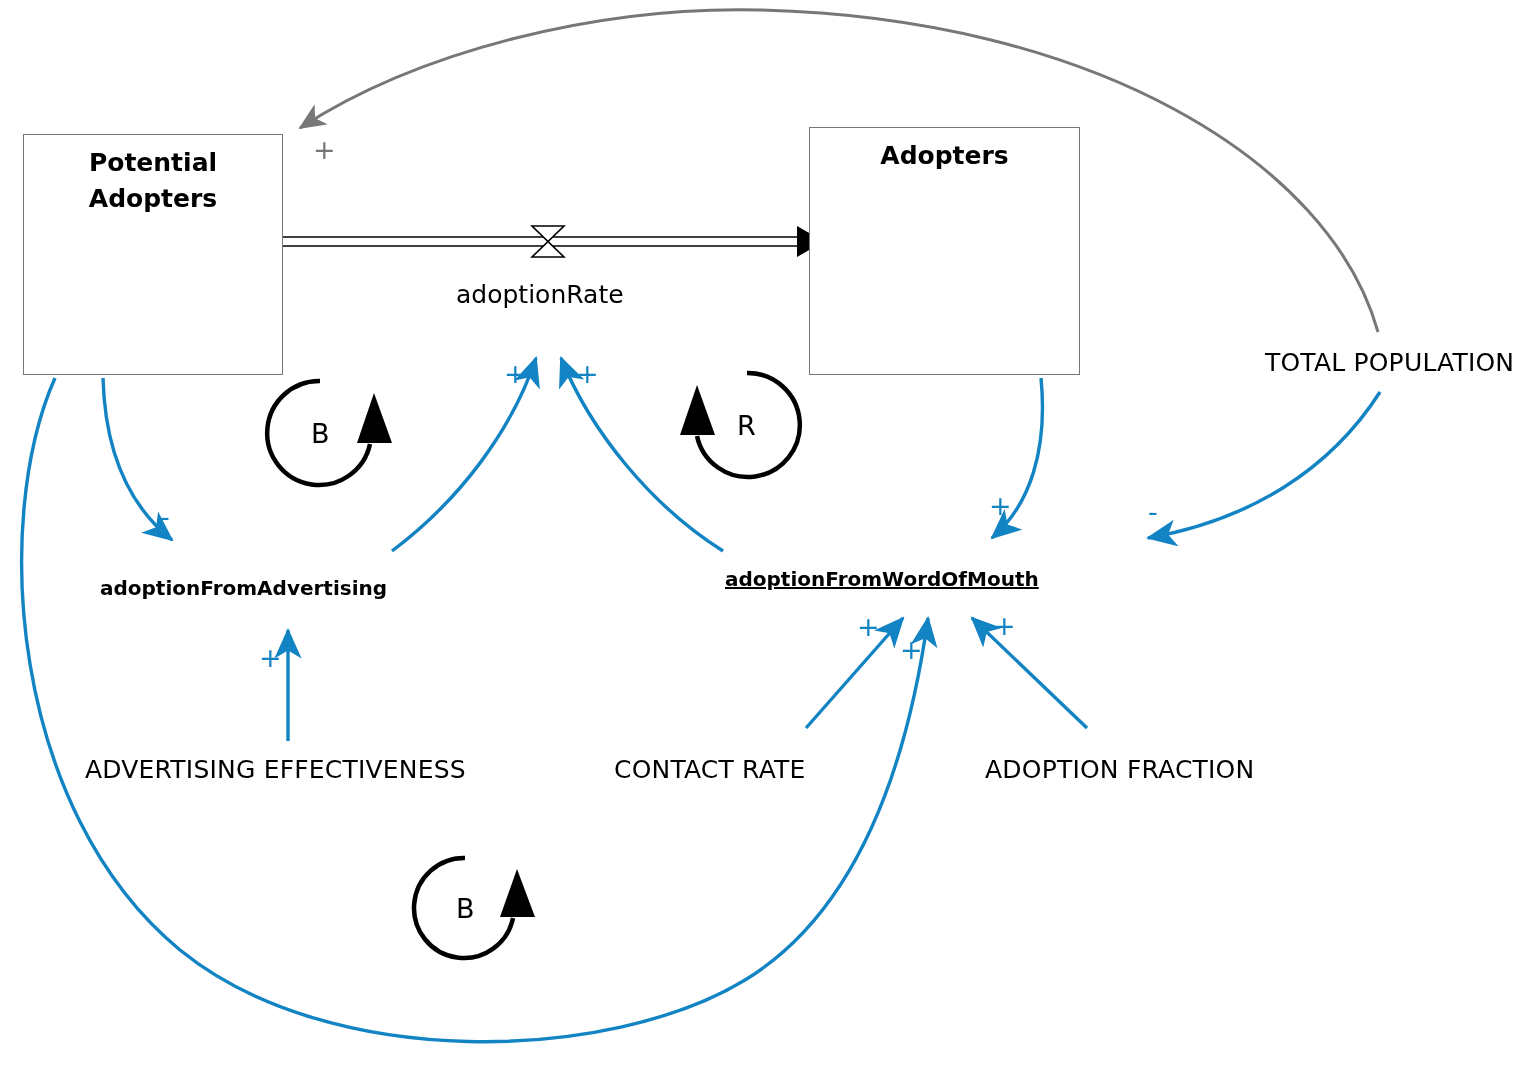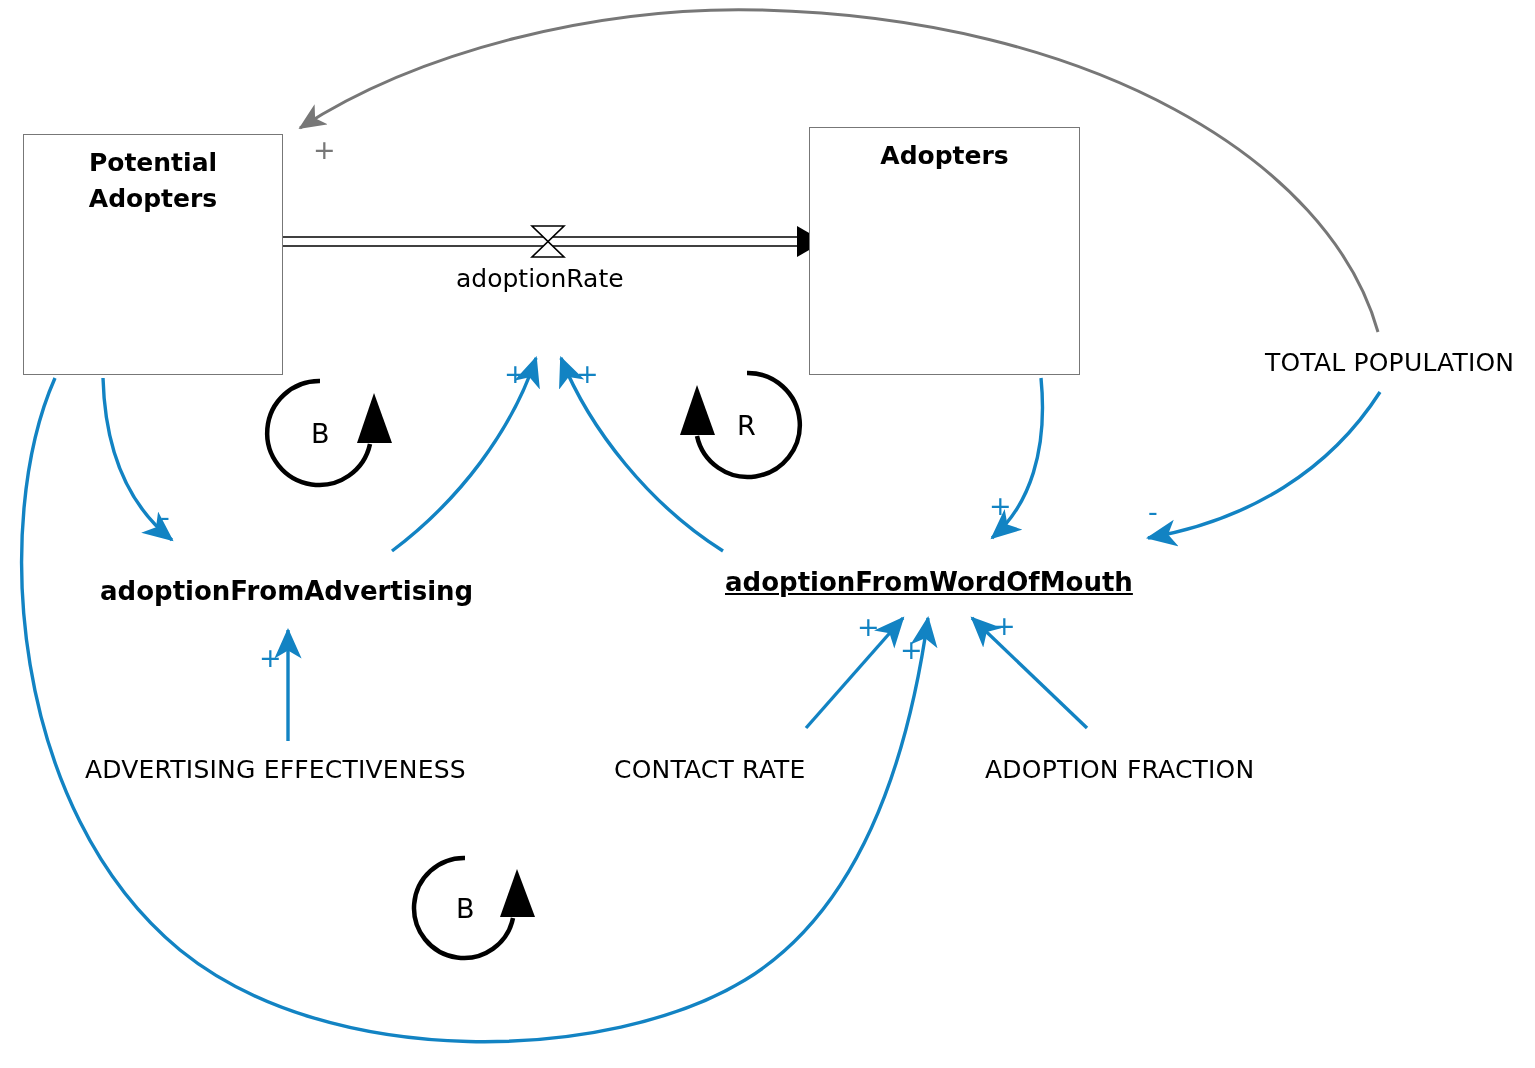--- a/index.html
+++ b/index.html
@@ -39,21 +39,21 @@
     line-height: 36px;
     color: #000000;
   }
   .txt {
     position: absolute;
     white-space: nowrap;
     color: #000000;
   }
   .txt-bold {
     font-weight: bold;
-    font-size: 26px;
+    font-size: 20px;
   }
   .txt-plain {
     font-weight: normal;
     font-size: 25px;
   }
   .txt-const {
     font-weight: normal;
     font-size: 25px;
     letter-spacing: 0.2px;
   }
@@ -133,21 +133,21 @@
       <span>Adopters</span>
     </div>
   </div>
 
   <div class="stock-box" style="left:809px; top:127px; width:271px; height:248px;">
     <div class="stock-label">
       <span>Adopters</span>
     </div>
   </div>
 
-  <div class="txt txt-plain" style="left:456px; top:264px;">adoptionRate</div>
+  <div class="txt txt-plain" style="left:456px; top:280px;">adoptionRate</div>
 
   <div class="txt txt-bold" style="left:100px; top:576px;">adoptionFromAdvertising</div>
   <div class="txt txt-bold" style="left:725px; top:567px;text-decoration:underline;">adoptionFromWordOfMouth</div>
 
   <div class="txt txt-const" style="left:85px; top:755px;text-align:center;">ADVERTISING EFFECTIVENESS</div>
   <div class="txt txt-const" style="left:614px; top:755px;">CONTACT RATE</div>
   <div class="txt txt-const" style="left:1265px; top:348px;">TOTAL POPULATION</div>
   <div class="txt txt-const" style="left:985px; top:755px;">ADOPTION FRACTION</div>
 
   <div class="sign sign-gray" style="left:313px; top:136px;">+</div>

